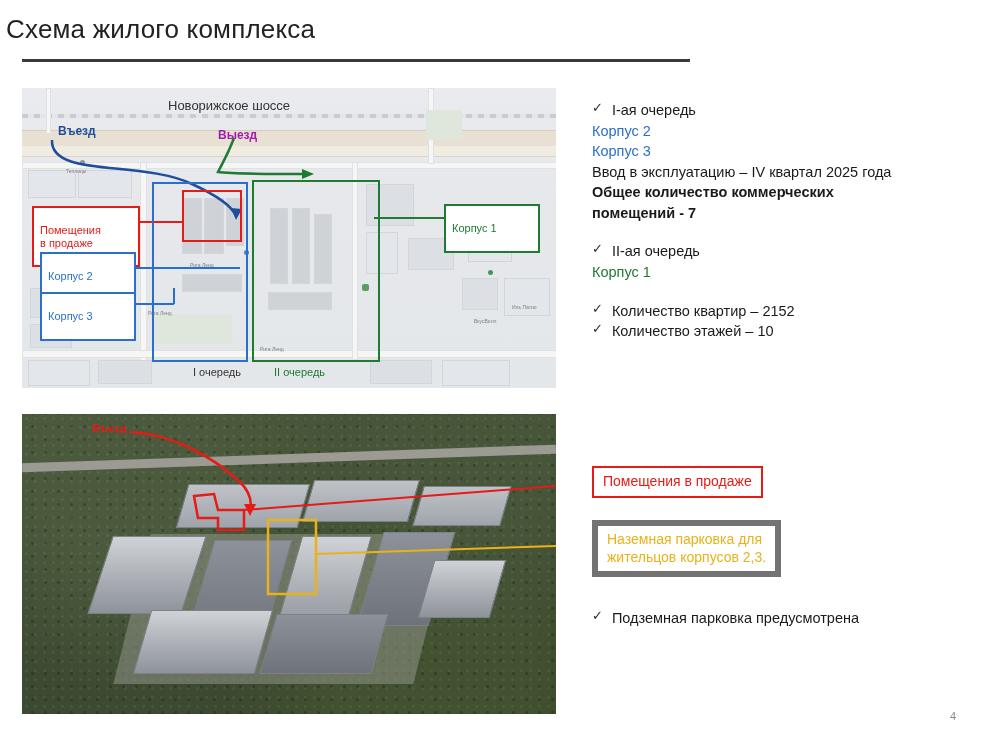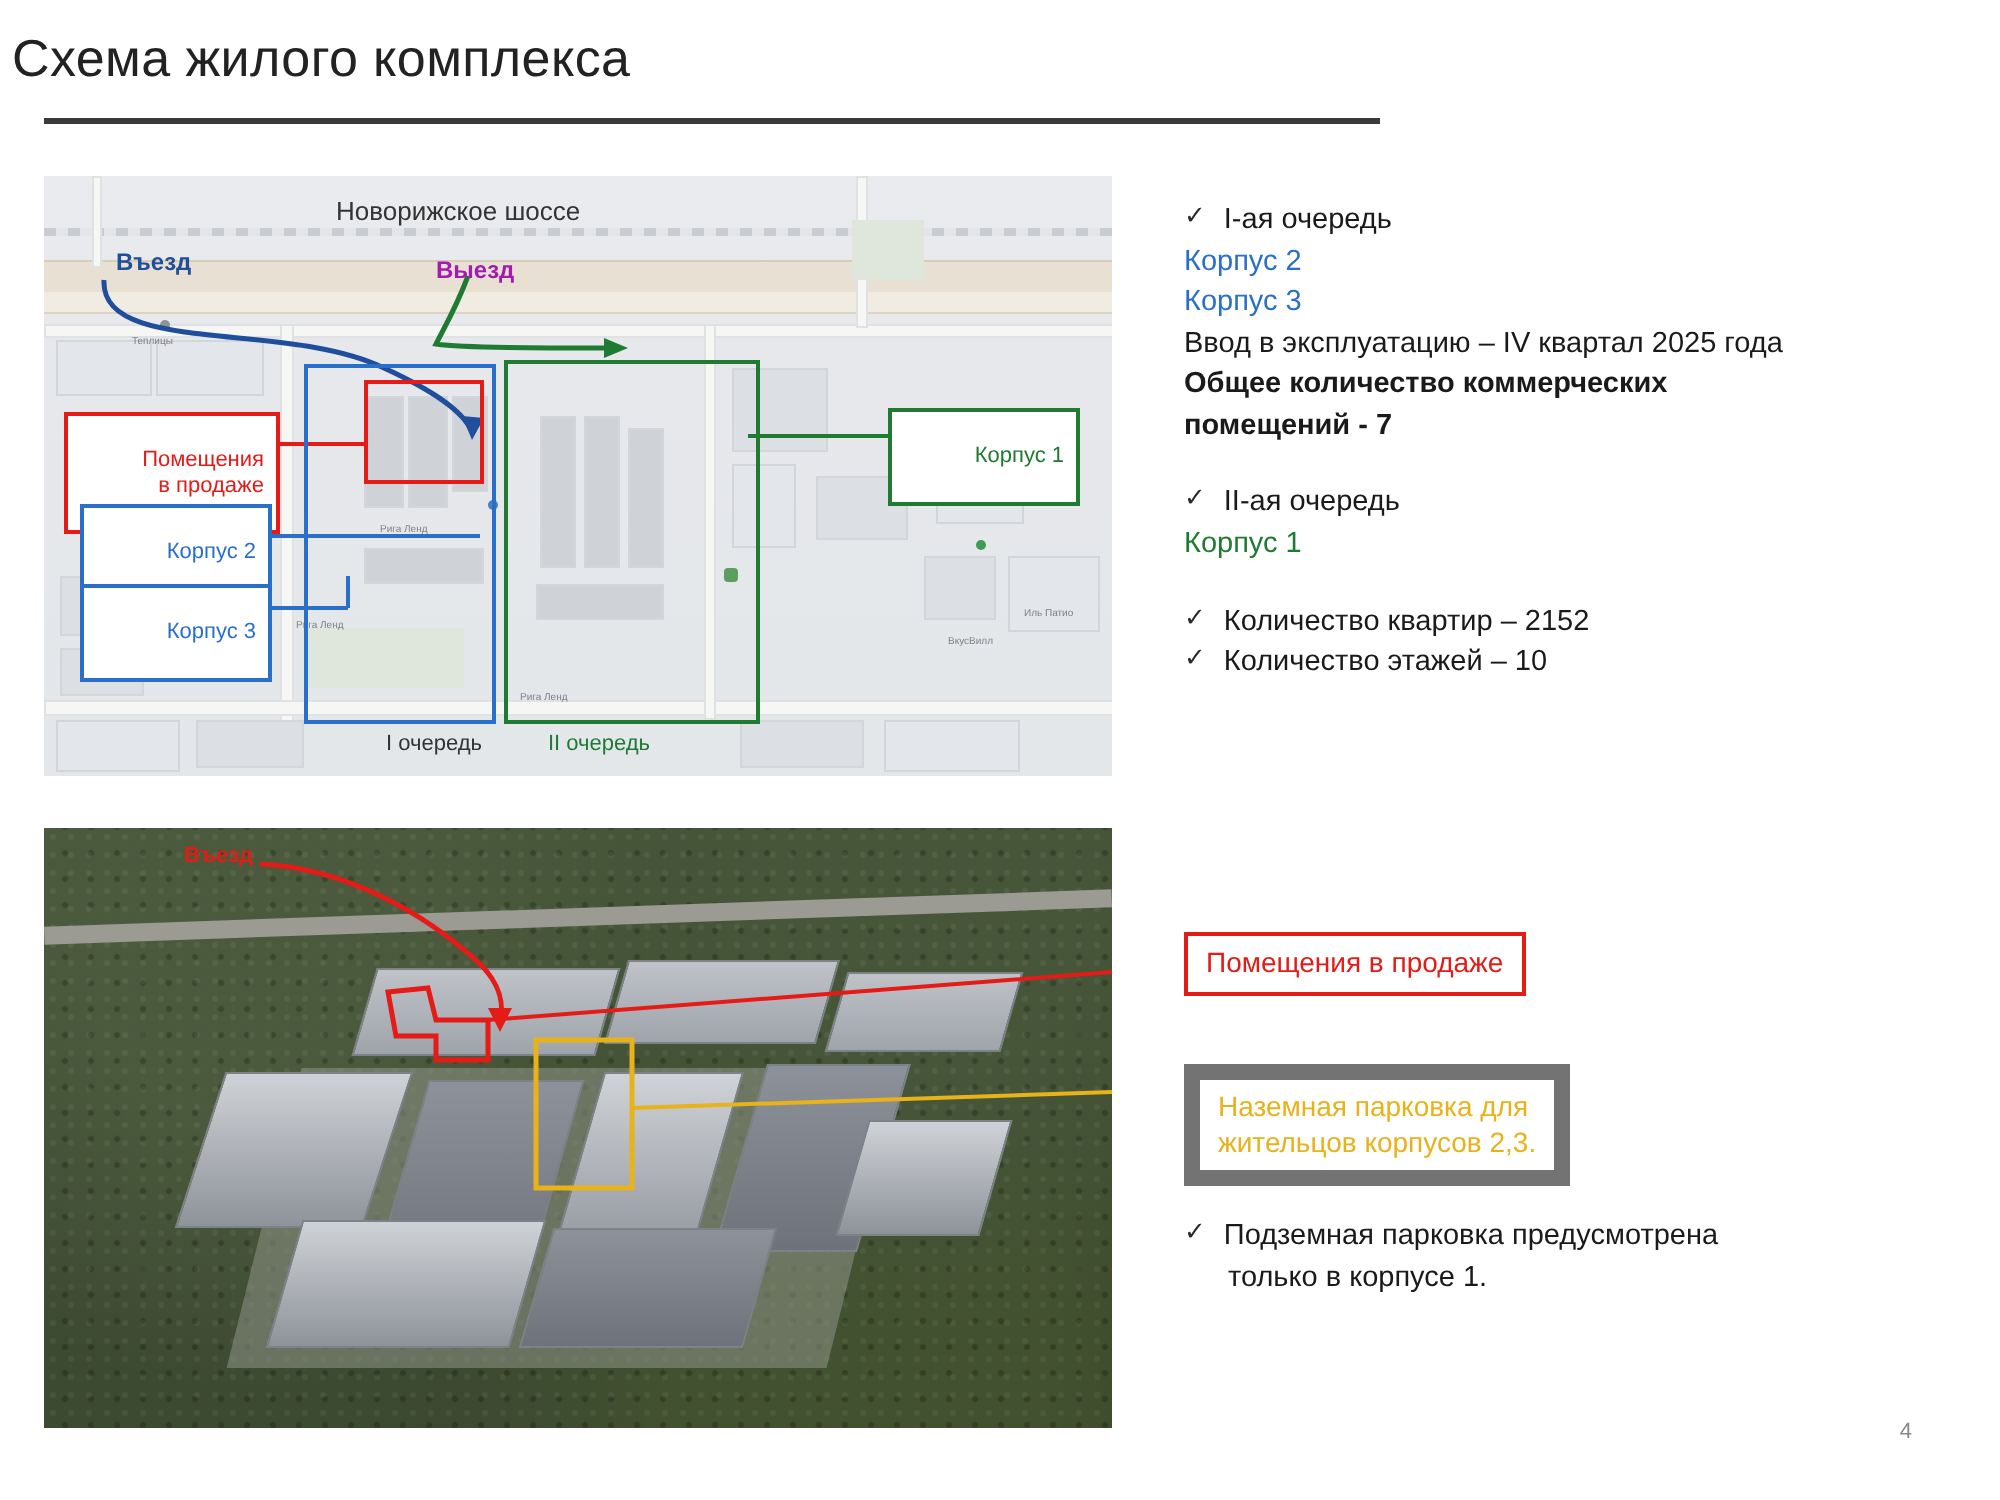--- a/index.html
+++ b/index.html
@@ -38,21 +38,20 @@
 
   
   .map-panel {
     position: absolute;
     left: 22px;
     top: 88px;
     width: 534px;
     height: 300px;
     background: #eceef0;
     overflow: hidden;
-    text-align: right;
   }
   .map-bg {
     position: absolute;
     inset: 0;
     background:
       linear-gradient(180deg, #e9ebee 0%, #e6e8eb 35%, #e4e7ea 100%);
   }
   
   .hw-band {
     position: absolute;
@@ -253,24 +252,24 @@
     line-height: 1.25;
     white-space: nowrap;
   }
   .callout-red {
     border: 2px solid #e41b17;
     color: #e41b17;
     left: 592px;
     top: 466px;
   }
   .callout-yellow {
-    border: 8px solid #737373;
+    border: 6px solid #737373;
     color: #e8b21a;
     left: 592px;
-    top: 532px;
+    top: 520px;
   }
 
   .bottom-note {
     position: absolute;
     left: 592px;
     top: 608px;
     width: 390px;
     font-size: 14.5px;
     line-height: 1.42;
   }
@@ -447,16 +446,15 @@
 <div class="callout callout-yellow">
   <div>Наземная парковка для</div>
   <div>жительцов корпусов 2,3.</div>
 </div>
 
 <div class="bottom-note">
   <div class="tick-row">
     <span class="tick">✓</span>
     <span>Подземная парковка предусмотрена</span>
   </div>
-  <div style="padding-left:22px;">только в корпусе 1.</div>
 </div>
 
 <div class="page-num">4</div>
 
 </body></html>

